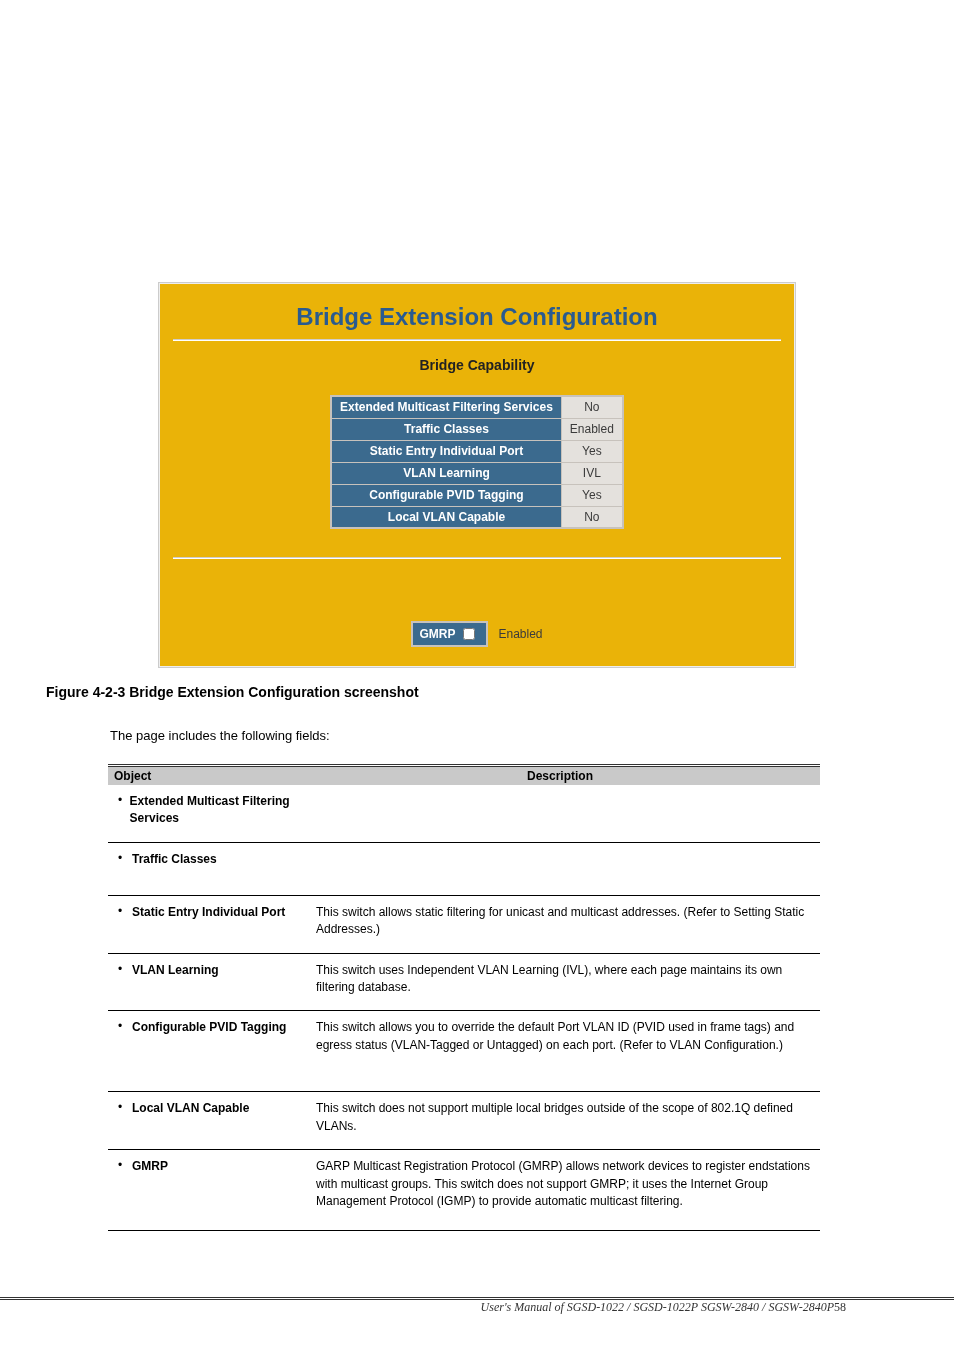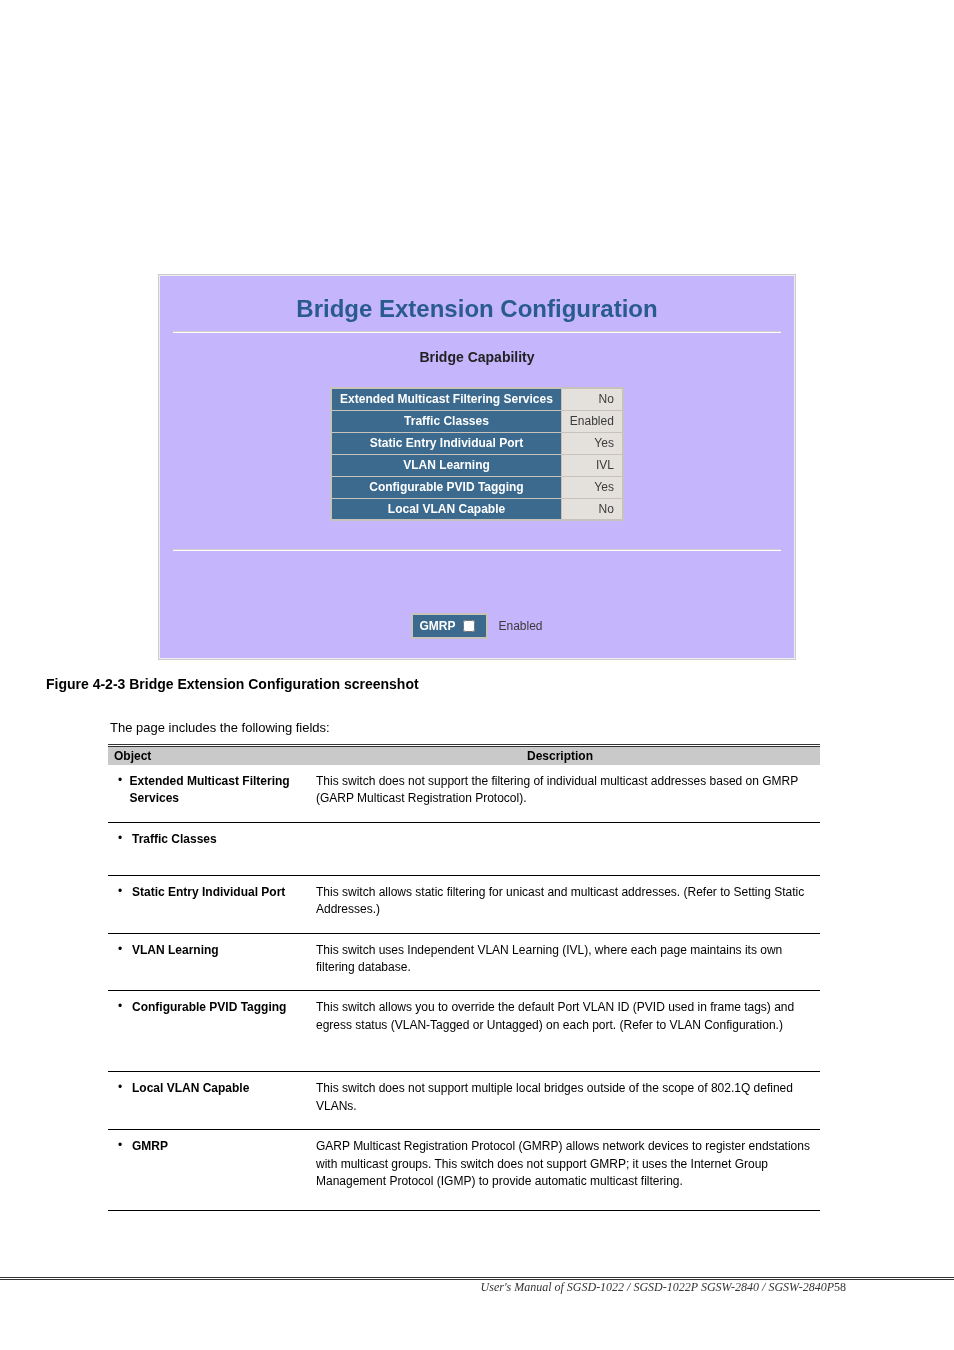--- a/index.html
+++ b/index.html
@@ -12,22 +12,22 @@
   }
   .page {
     padding: 20px 0 40px 0;
   }
   .panel-wrap {
     padding-top: 250px;
     width: 954px;
   }
   .panel {
     width: 636px;
-    margin: 4px auto;
-    background: #c4b5fd;
+    margin: 12px auto;
+    background: #eab308;
     border: 1px solid #ccc;
     box-shadow: inset 0 0 0 1px #eee;
   }
   .panel-inner {
     padding: 16px 0 20px 0;
     text-align: center;
   }
   .panel h1 {
     color: #2a5b90;
     font-family: Verdana, Arial, sans-serif;
@@ -65,21 +65,21 @@
     text-align: center;
     padding: 2px 8px;
     border: 1px solid #c7c2bc;
     white-space: nowrap;
   }
   .cap-table td.val {
     background: #e4e1dd;
     color: #3b3b3b;
     font-size: 12px;
     font-family: Verdana, Arial, sans-serif;
-    text-align: right;
+    text-align: center;
     padding: 2px 8px;
     border: 1px solid #c7c2bc;
     white-space: nowrap;
   }
   .gmrp-wrap {
     margin-top: 46px;
     display: inline-flex;
     align-items: center;
     gap: 10px;
   }
@@ -238,35 +238,34 @@
             <input type="checkbox" style="">
           </span>
           <span class="gmrp-enabled">Enabled</span>
         </div>
       </div>
     </div>
   </div>
 
   <div class="figure-caption">Figure 4-2-3 Bridge Extension Configuration screenshot</div>
 
-  <div style="padding-left:110px;font-family:Arial,sans-serif;font-size:13px;margin-bottom:9px;">The page includes the following fields:</div>
+  <div style="padding-left:110px;font-family:Arial,sans-serif;font-size:13px;margin-bottom:21px;">The page includes the following fields:</div>
 
   <div class="bullet-table-wrap">
     <div class="bt-top"></div>
     <div class="bt-header">
       <div class="col-l">Object</div>
       <div class="col-r">Description</div>
     </div>
 
     <div class="bt-row noline">
       <div class="col-l">
           <span class="bullet">•</span>
           <span class="obj-name">Extended Multicast Filtering Services</span>
         </div>
-      <div class="col-r">This switch does not support the filtering of individual multicast addresses based on GMRP (GARP Multicast Registration Protocol).</div>
     </div>
     <div class="bt-row">
       <div class="col-l">
           <span class="bullet">•</span>
           <span class="obj-name">Traffic Classes</span>
         </div>
     </div>
     <div class="bt-row">
       <div class="col-l">
           <span class="bullet">•</span>

